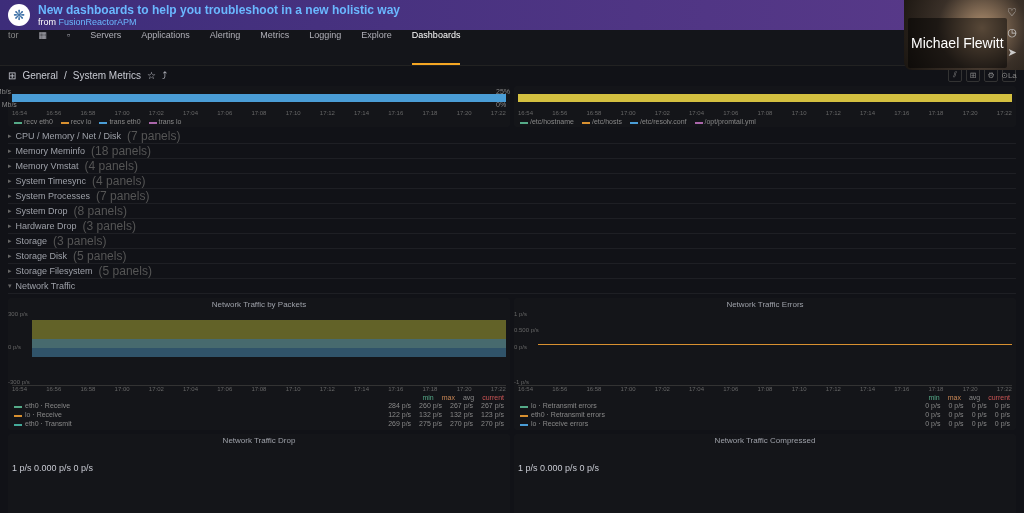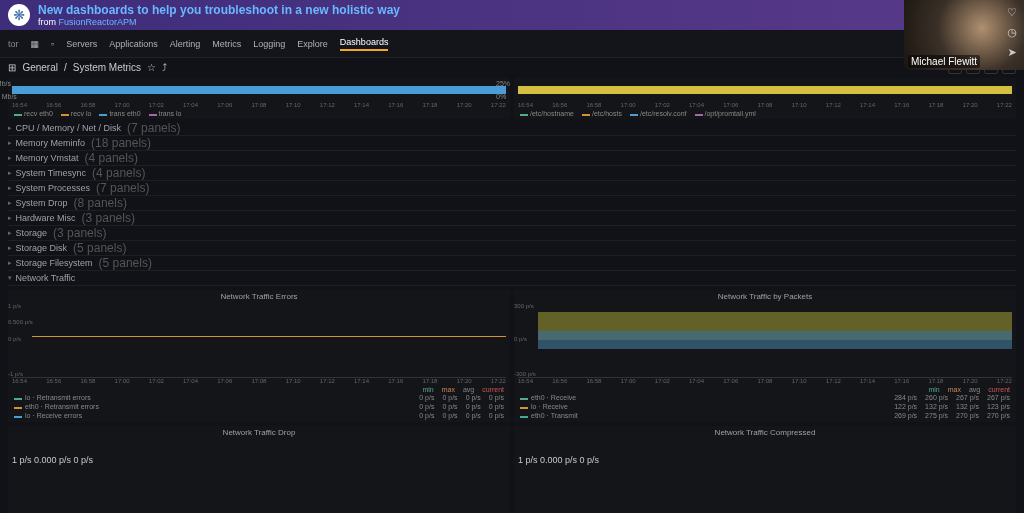--- a/index.html
+++ b/index.html
@@ -2,21 +2,21 @@
 <html><head>
 <meta charset="utf-8">
 <style>
 *{margin:0;padding:0;box-sizing:border-box;font-family:-apple-system,sans-serif}
 body{background:#111217;color:#c7c9d1;font-size:9px;width:1024px;height:513px;overflow:hidden;position:relative}
 .banner{background:linear-gradient(90deg,#3d2d7a,#5a3a8a);height:30px;display:flex;align-items:center;padding:0 8px}
 .logo{width:22px;height:22px;border-radius:50%;background:#fff;margin-right:8px;display:flex;align-items:center;justify-content:center;color:#3a6ea5;font-size:14px}
 .banner-txt{color:#6ab8ff;font-size:12px;font-weight:600}
 .banner-sub{color:#fff;font-size:9px}
 .banner-sub a{color:#6ab8ff}
-.nav{background:#14151a;height:28px;display:flex;align-items:center;padding:0 8px;gap:12px;border-bottom:1px solid #222}
+.nav{background:#14151a;height:36px;display:flex;padding:0 8px;gap:20px;border-bottom:1px solid #222}
 .nav span{color:#b0b0b8;font-size:9px;cursor:pointer}
 .nav .active{color:#fff;border-bottom:2px solid #f5a623;padding-bottom:2px}
 .crumb{height:18px;display:flex;align-items:center;justify-content:space-between;padding:0 8px;background:#111217}
 .crumb-l{display:flex;align-items:center;gap:6px;color:#c7c9d1;font-size:10px}
 .crumb-r{display:flex;gap:4px}
 .ibtn{width:14px;height:14px;border:1px solid #333;border-radius:2px;display:flex;align-items:center;justify-content:center;font-size:8px;color:#888}
 .panels{display:flex;gap:4px;padding:2px 8px}
 .p{flex:1;background:#141519;border-radius:2px}
 .chart{height:20px;position:relative;margin:2px 4px}
 .bar-b{position:absolute;top:30%;left:0;right:0;height:40%;background:#4a9dd6}
@@ -40,21 +40,21 @@
 .plot2{height:55px;position:relative;margin:16px 4px}
 .tab{padding:2px 6px;font-size:7px;color:#888}
 .tab-r{display:flex;justify-content:space-between;padding:1px 0}
 .tab-r .vals{display:flex;gap:8px}
 .tab-hd{display:flex;justify-content:flex-end;gap:8px}
 .tab-hd span:nth-child(1){color:#5a8}
 .tab-hd span:nth-child(2){color:#c85}
 .tab-hd span:nth-child(4){color:#c55}
 .cam{position:absolute;top:0;right:0;width:120px;height:70px;border-bottom-left-radius:8px;overflow:hidden;background:#2a2520}
 .cam-img{width:100%;height:100%;background:radial-gradient(circle at 65% 40%,#b09070 0%,#3a3028 50%,#1a1510 100%)}
-.cam-name{position:absolute;bottom:2px;left:4px;font-size:10px;color:#fff;background:rgba(0,0,0,0.5);padding:1px 3px;border-radius:2px}
+.cam-name{position:absolute;bottom:2px;left:4px;font-size:14px;color:#fff;background:rgba(0,0,0,0.5);padding:17px 3px;border-radius:2px}
 .side-ico{position:absolute;right:4px;display:flex;flex-direction:column;gap:4px}
 .side-ico div{width:16px;height:16px;display:flex;align-items:center;justify-content:center;font-size:11px;color:#ccc}
 </style>
 </head>
 <body>
 
 <div class="banner">
   <div class="logo">❋</div>
   <div>
     <div class="banner-txt">New dashboards to help you troubleshoot in a new holistic way</div>
@@ -181,21 +181,21 @@
       <span>System Processes</span>
       <span class="cnt">(7 panels)</span>
     </div>
     <div class="row">
       <span class="chev">▸</span>
       <span>System Drop</span>
       <span class="cnt">(8 panels)</span>
     </div>
     <div class="row">
       <span class="chev">▸</span>
-      <span>Hardware Misc</span>
+      <span>Hardware Drop</span>
       <span class="cnt">(3 panels)</span>
     </div>
     <div class="row">
       <span class="chev">▸</span>
       <span>Storage</span>
       <span class="cnt">(3 panels)</span>
     </div>
     <div class="row">
       <span class="chev">▸</span>
       <span>Storage Disk</span>
@@ -207,20 +207,82 @@
       <span class="cnt">(5 panels)</span>
     </div>
     <div class="row">
       <span class="chev">▾</span>
       <span>Network Traffic</span>
       <span class="cnt"></span>
     </div>
   </div>
 
 <div class="charts4">
+  <div class="c4">
+    <div class="title">Network Traffic by Packets</div>
+    <div class="plot">
+      <div class="area-y"></div>
+        <div class="area-b"></div>
+      <span class="yl" style="top:0">300 p/s</span>
+      <span class="yl" style="top:45%">0 p/s</span>
+      <span class="yl" style="bottom:0">-300 p/s</span>
+    </div>
+    <div class="xa" id="xa3">
+        <span>16:54</span>
+        <span>16:56</span>
+        <span>16:58</span>
+        <span>17:00</span>
+        <span>17:02</span>
+        <span>17:04</span>
+        <span>17:06</span>
+        <span>17:08</span>
+        <span>17:10</span>
+        <span>17:12</span>
+        <span>17:14</span>
+        <span>17:16</span>
+        <span>17:18</span>
+        <span>17:20</span>
+        <span>17:22</span>
+      </div>
+    <div class="tab" id="tab1">
+        <div class="tab-hd">
+          <span>min</span>
+          <span>max</span>
+          <span>avg</span>
+          <span>current</span>
+        </div>
+        <div class="tab-r">
+          <span><i style="display:inline-block;width:8px;height:2px;background:#5a8;margin-right:3px"></i>eth0 · Receive</span>
+          <span class="vals">
+            <span>284 p/s</span>
+            <span>260 p/s</span>
+            <span>267 p/s</span>
+            <span>267 p/s</span>
+          </span>
+        </div>
+        <div class="tab-r">
+          <span><i style="display:inline-block;width:8px;height:2px;background:#d89030;margin-right:3px"></i>lo · Receive</span>
+          <span class="vals">
+            <span>122 p/s</span>
+            <span>132 p/s</span>
+            <span>132 p/s</span>
+            <span>123 p/s</span>
+          </span>
+        </div>
+        <div class="tab-r">
+          <span><i style="display:inline-block;width:8px;height:2px;background:#4a9;margin-right:3px"></i>eth0 · Transmit</span>
+          <span class="vals">
+            <span>269 p/s</span>
+            <span>275 p/s</span>
+            <span>270 p/s</span>
+            <span>270 p/s</span>
+          </span>
+        </div>
+      </div>
+  </div>
   <div class="c4">
     <div class="title">Network Traffic Errors</div>
     <div class="plot">
       <div class="line-o"></div>
       <span class="yl" style="top:0">1 p/s</span>
       <span class="yl" style="top:22%">0.500 p/s</span>
       <span class="yl" style="top:45%">0 p/s</span>
       <span class="yl" style="bottom:0">-1 p/s</span>
     </div>
     <div class="xa" id="xa4">
@@ -270,82 +332,20 @@
           <span class="vals">
             <span>0 p/s</span>
             <span>0 p/s</span>
             <span>0 p/s</span>
             <span>0 p/s</span>
           </span>
         </div>
       </div>
   </div>
   <div class="c4">
-    <div class="title">Network Traffic by Packets</div>
-    <div class="plot">
-      <div class="area-y"></div>
-        <div class="area-b"></div>
-      <span class="yl" style="top:0">300 p/s</span>
-      <span class="yl" style="top:45%">0 p/s</span>
-      <span class="yl" style="bottom:0">-300 p/s</span>
-    </div>
-    <div class="xa" id="xa3">
-        <span>16:54</span>
-        <span>16:56</span>
-        <span>16:58</span>
-        <span>17:00</span>
-        <span>17:02</span>
-        <span>17:04</span>
-        <span>17:06</span>
-        <span>17:08</span>
-        <span>17:10</span>
-        <span>17:12</span>
-        <span>17:14</span>
-        <span>17:16</span>
-        <span>17:18</span>
-        <span>17:20</span>
-        <span>17:22</span>
-      </div>
-    <div class="tab" id="tab1">
-        <div class="tab-hd">
-          <span>min</span>
-          <span>max</span>
-          <span>avg</span>
-          <span>current</span>
-        </div>
-        <div class="tab-r">
-          <span><i style="display:inline-block;width:8px;height:2px;background:#5a8;margin-right:3px"></i>eth0 · Receive</span>
-          <span class="vals">
-            <span>284 p/s</span>
-            <span>260 p/s</span>
-            <span>267 p/s</span>
-            <span>267 p/s</span>
-          </span>
-        </div>
-        <div class="tab-r">
-          <span><i style="display:inline-block;width:8px;height:2px;background:#d89030;margin-right:3px"></i>lo · Receive</span>
-          <span class="vals">
-            <span>122 p/s</span>
-            <span>132 p/s</span>
-            <span>132 p/s</span>
-            <span>123 p/s</span>
-          </span>
-        </div>
-        <div class="tab-r">
-          <span><i style="display:inline-block;width:8px;height:2px;background:#4a9;margin-right:3px"></i>eth0 · Transmit</span>
-          <span class="vals">
-            <span>269 p/s</span>
-            <span>275 p/s</span>
-            <span>270 p/s</span>
-            <span>270 p/s</span>
-          </span>
-        </div>
-      </div>
-  </div>
-  <div class="c4">
     <div class="title">Network Traffic Drop</div>
     <div class="plot2">
       <span class="yl" style="top:0">1 p/s</span>
       <span class="yl" style="top:45%">0.000 p/s</span>
       <span class="yl" style="bottom:0">0 p/s</span>
     </div>
   </div>
   <div class="c4">
     <div class="title">Network Traffic Compressed</div>
     <div class="plot2">

